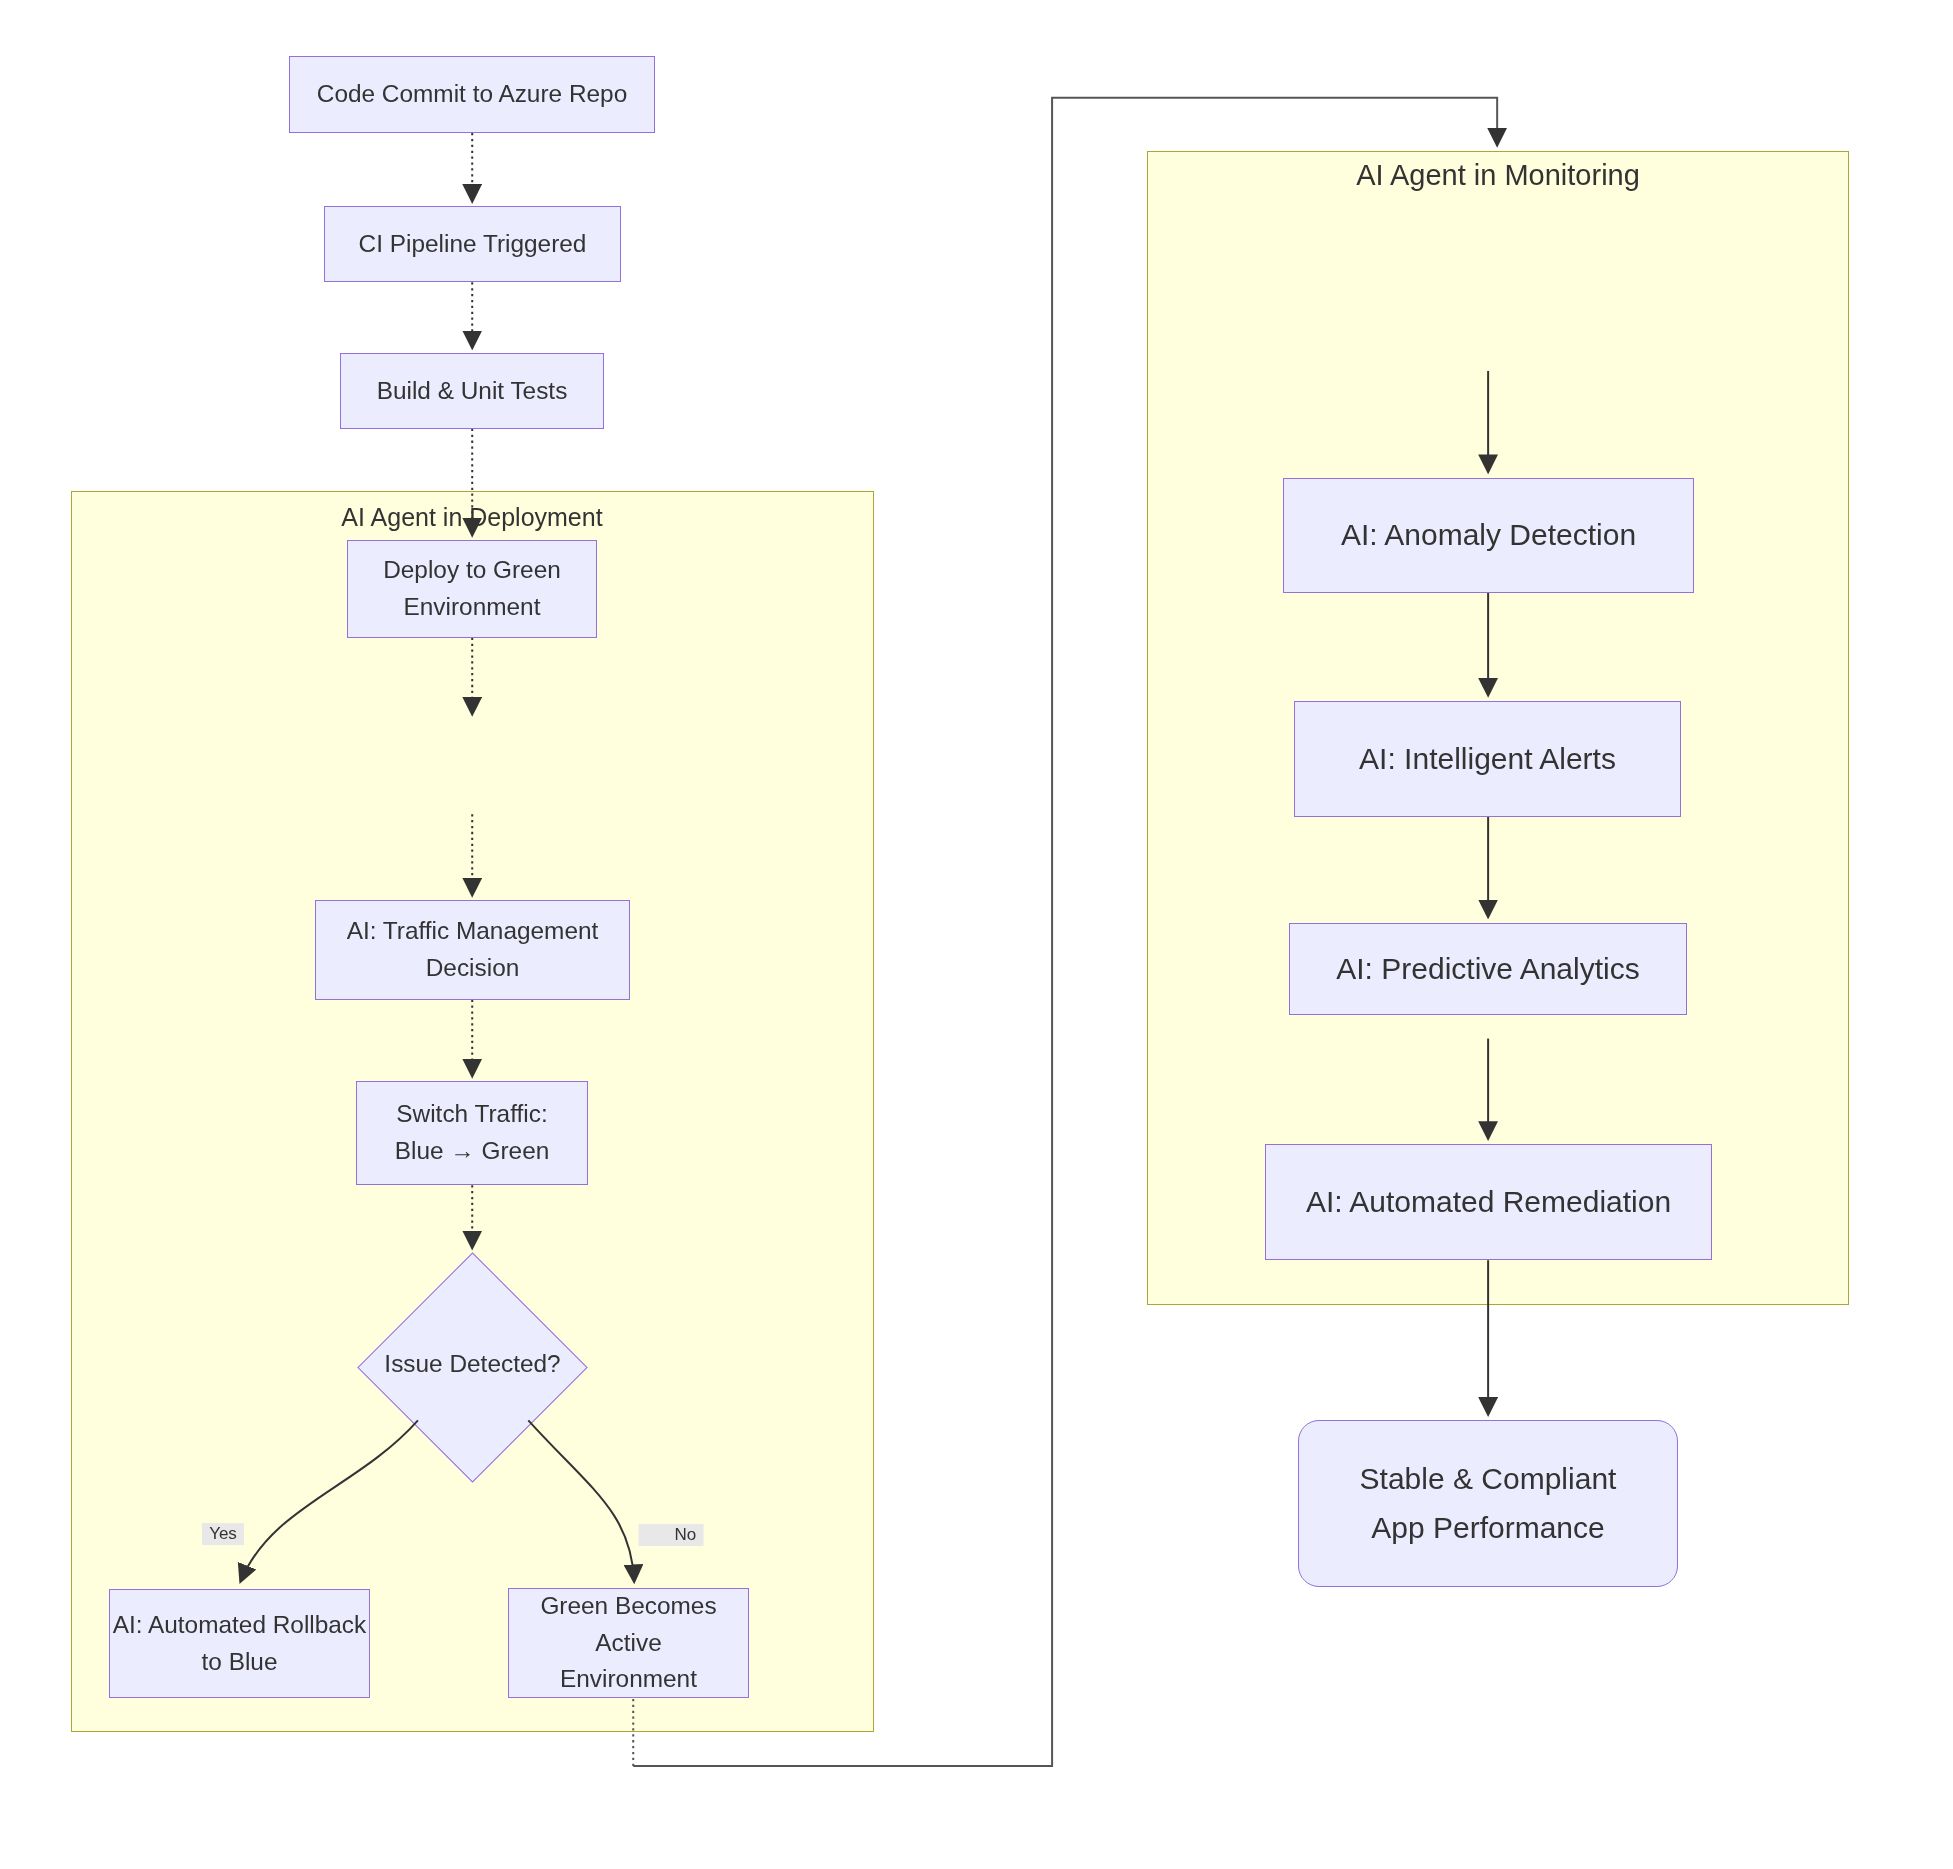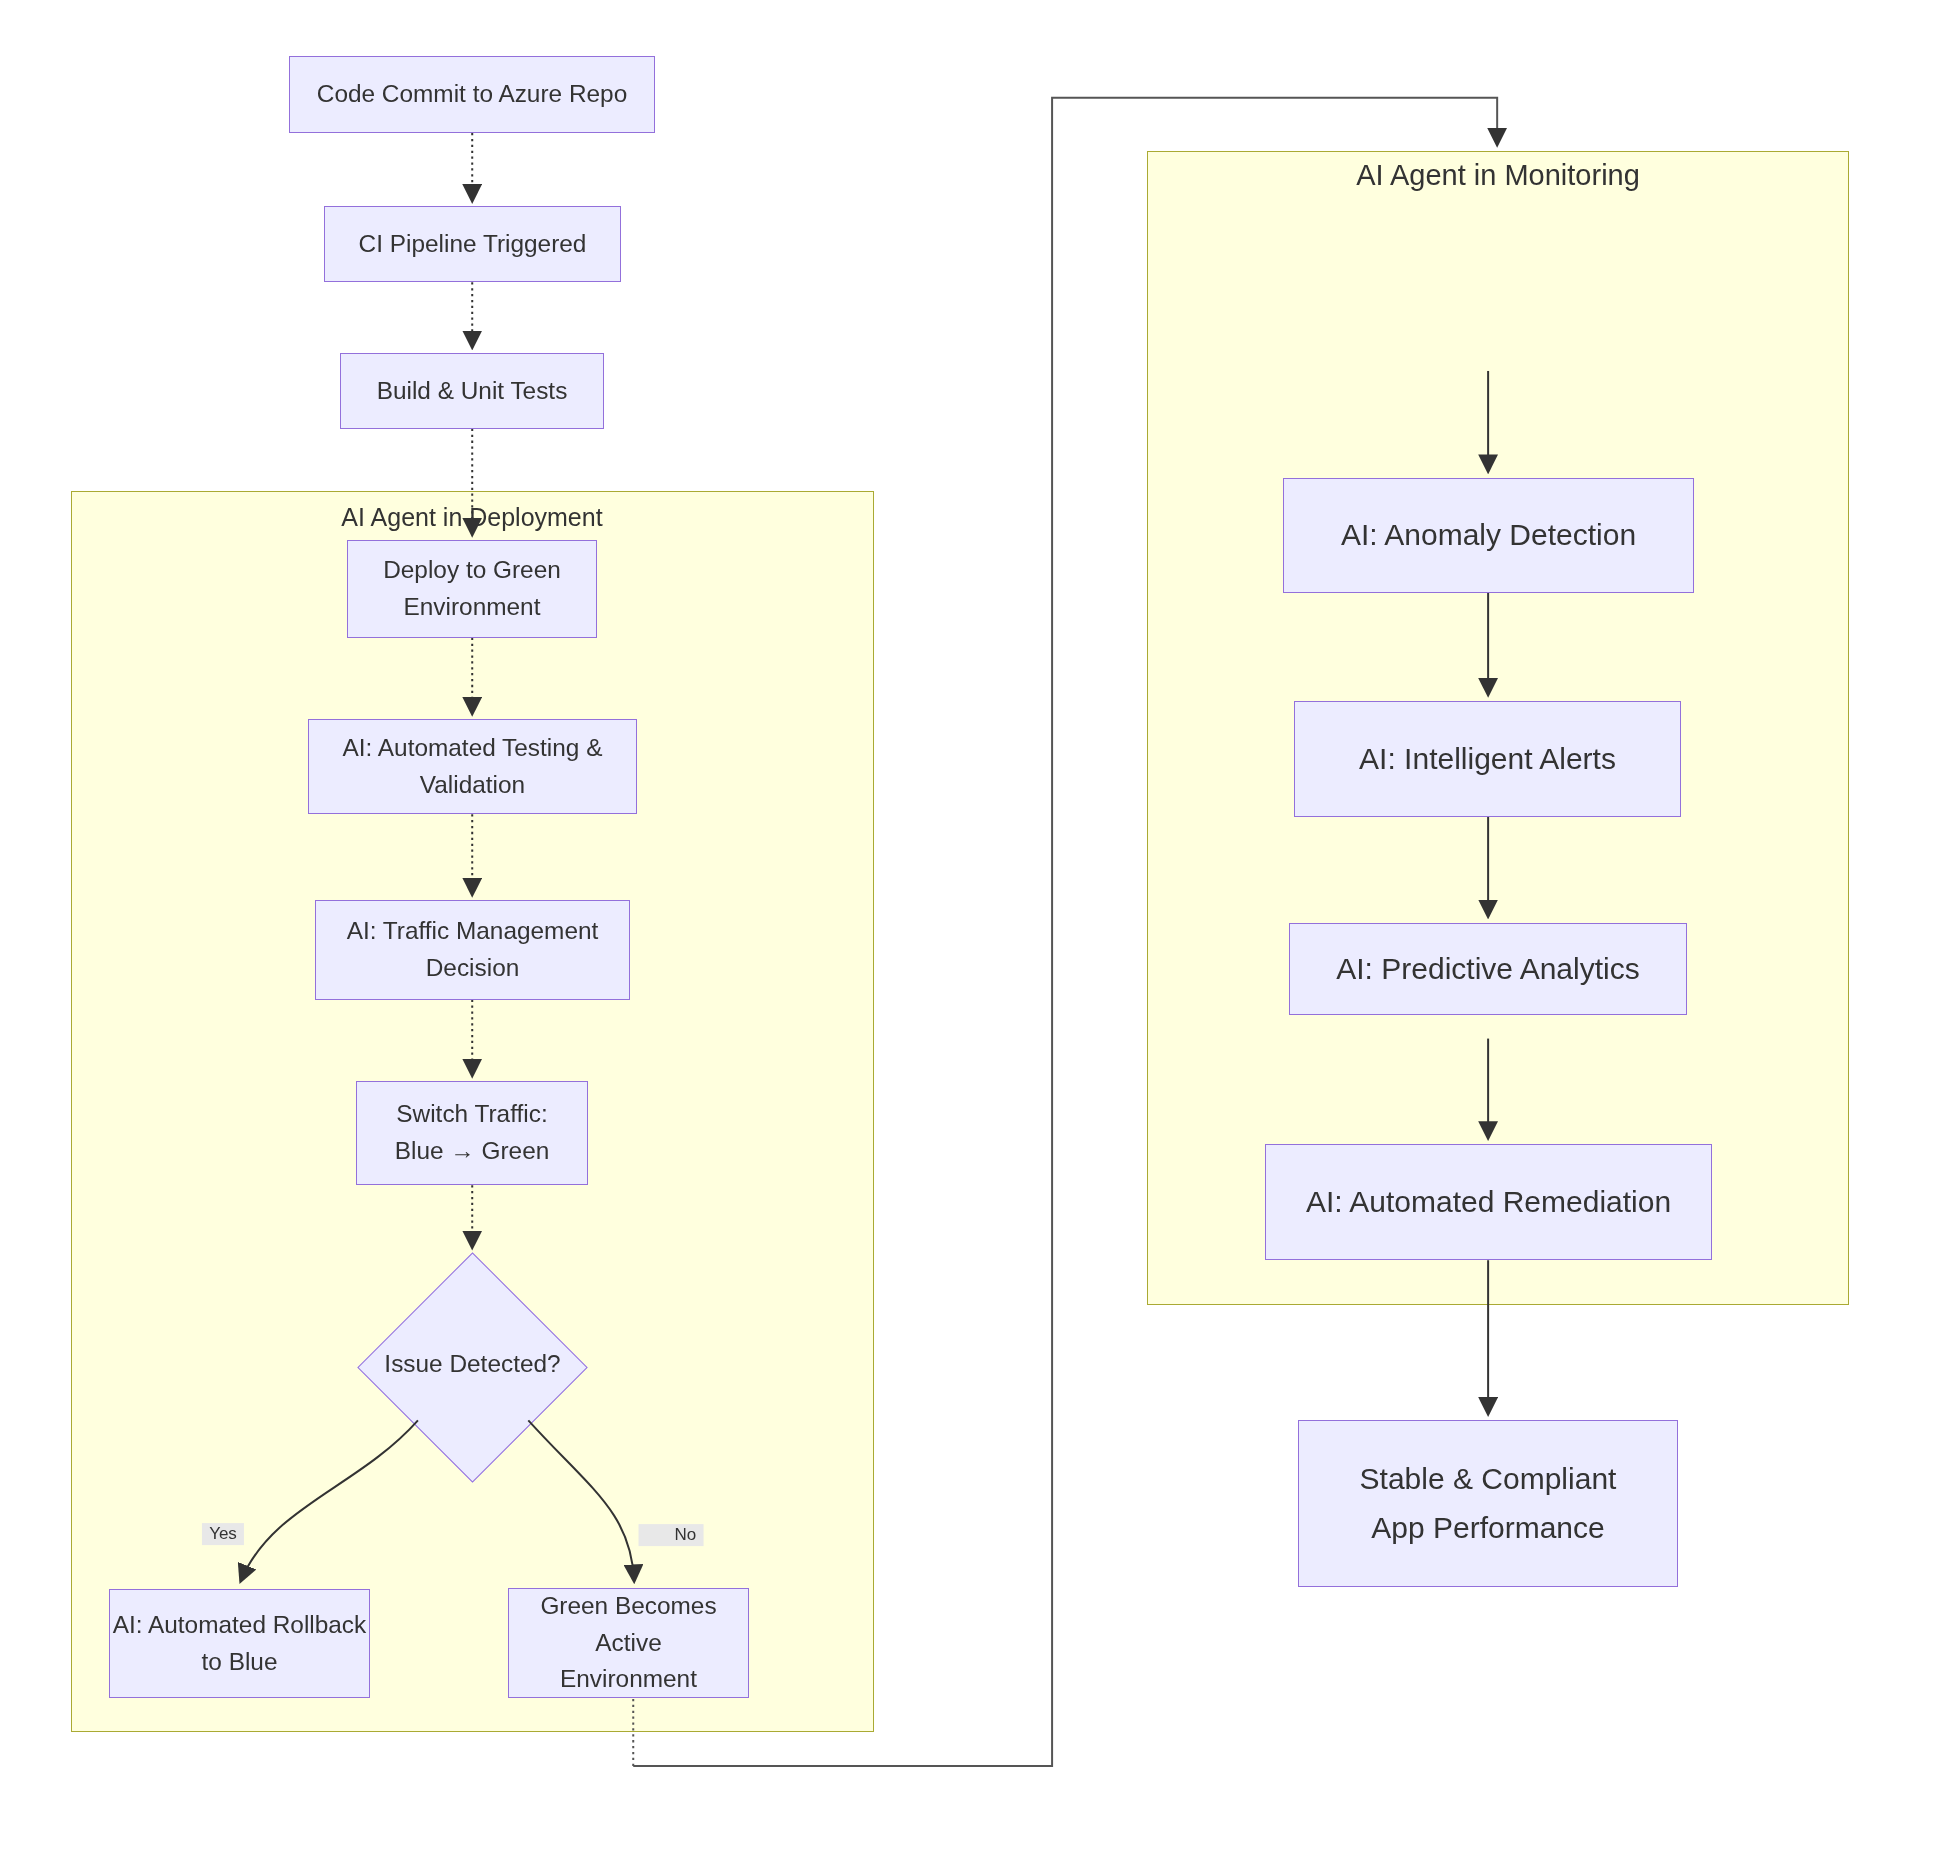--- a/index.html
+++ b/index.html
@@ -61,36 +61,34 @@
     <path class="e" d="M1645 903 V1013" marker-end="url(#arrow)"></path>
     <path class="e" d="M1645 1148 V1258" marker-end="url(#arrow)"></path>
     <path class="e" d="M1645 1393 V1563" marker-end="url(#arrow)"></path>
   </svg>
 
   <div class="node" style="left:289px;top:56px;width:366px;height:77px;">Code Commit to Azure Repo</div>
   <div class="node" style="left:324px;top:206px;width:297px;height:76px;">CI Pipeline Triggered</div>
   <div class="node" style="left:340px;top:353px;width:264px;height:76px;">Build &amp; Unit Tests</div>
   <div class="node" style="left:347px;top:540px;width:250px;height:98px;">Deploy to Green
 Environment</div>
-  <div class="node" style="left:308px;top:719px;width:329px;height:95px;">AI: Automated Testing &amp;
-Validation</div>
   <div class="node" style="left:315px;top:900px;width:315px;height:100px;">AI: Traffic Management
 Decision</div>
   <div class="node" style="left:356px;top:1081px;width:232px;height:104px;">Switch Traffic:
 Blue → Green</div>
   <div class="diamond-label" style="left:355px;top:1350px;">Issue Detected?</div>
   <div class="node" style="left:109px;top:1589px;width:261px;height:109px;">AI: Automated Rollback
 to Blue</div>
   <div class="node" style="left:508px;top:1588px;width:241px;height:110px;">Green Becomes Active
 Environment</div>
 
   <div class="edge-label" style="left:223px;top:1534px;">Yes</div>
   <div class="edge-label" style="left:671px;top:1535px;padding-left:36px;">No</div>
 
   <div class="node lg" style="left:1283px;top:478px;width:411px;height:115px;">AI: Anomaly Detection</div>
   <div class="node lg" style="left:1294px;top:701px;width:387px;height:116px;">AI: Intelligent Alerts</div>
   <div class="node lg" style="left:1289px;top:923px;width:398px;height:92px;">AI: Predictive Analytics</div>
   <div class="node lg" style="left:1265px;top:1144px;width:447px;height:116px;">AI: Automated Remediation</div>
-  <div class="node lg" style="left:1298px;top:1420px;width:380px;height:167px;">Stable &amp; Compliant
+  <div class="node lg" style="left:1298px;top:1420px;width:380px;height:167px;border-radius:21px;">Stable &amp; Compliant
 App Performance</div>
 
 </div>
 
 
 </body></html>

